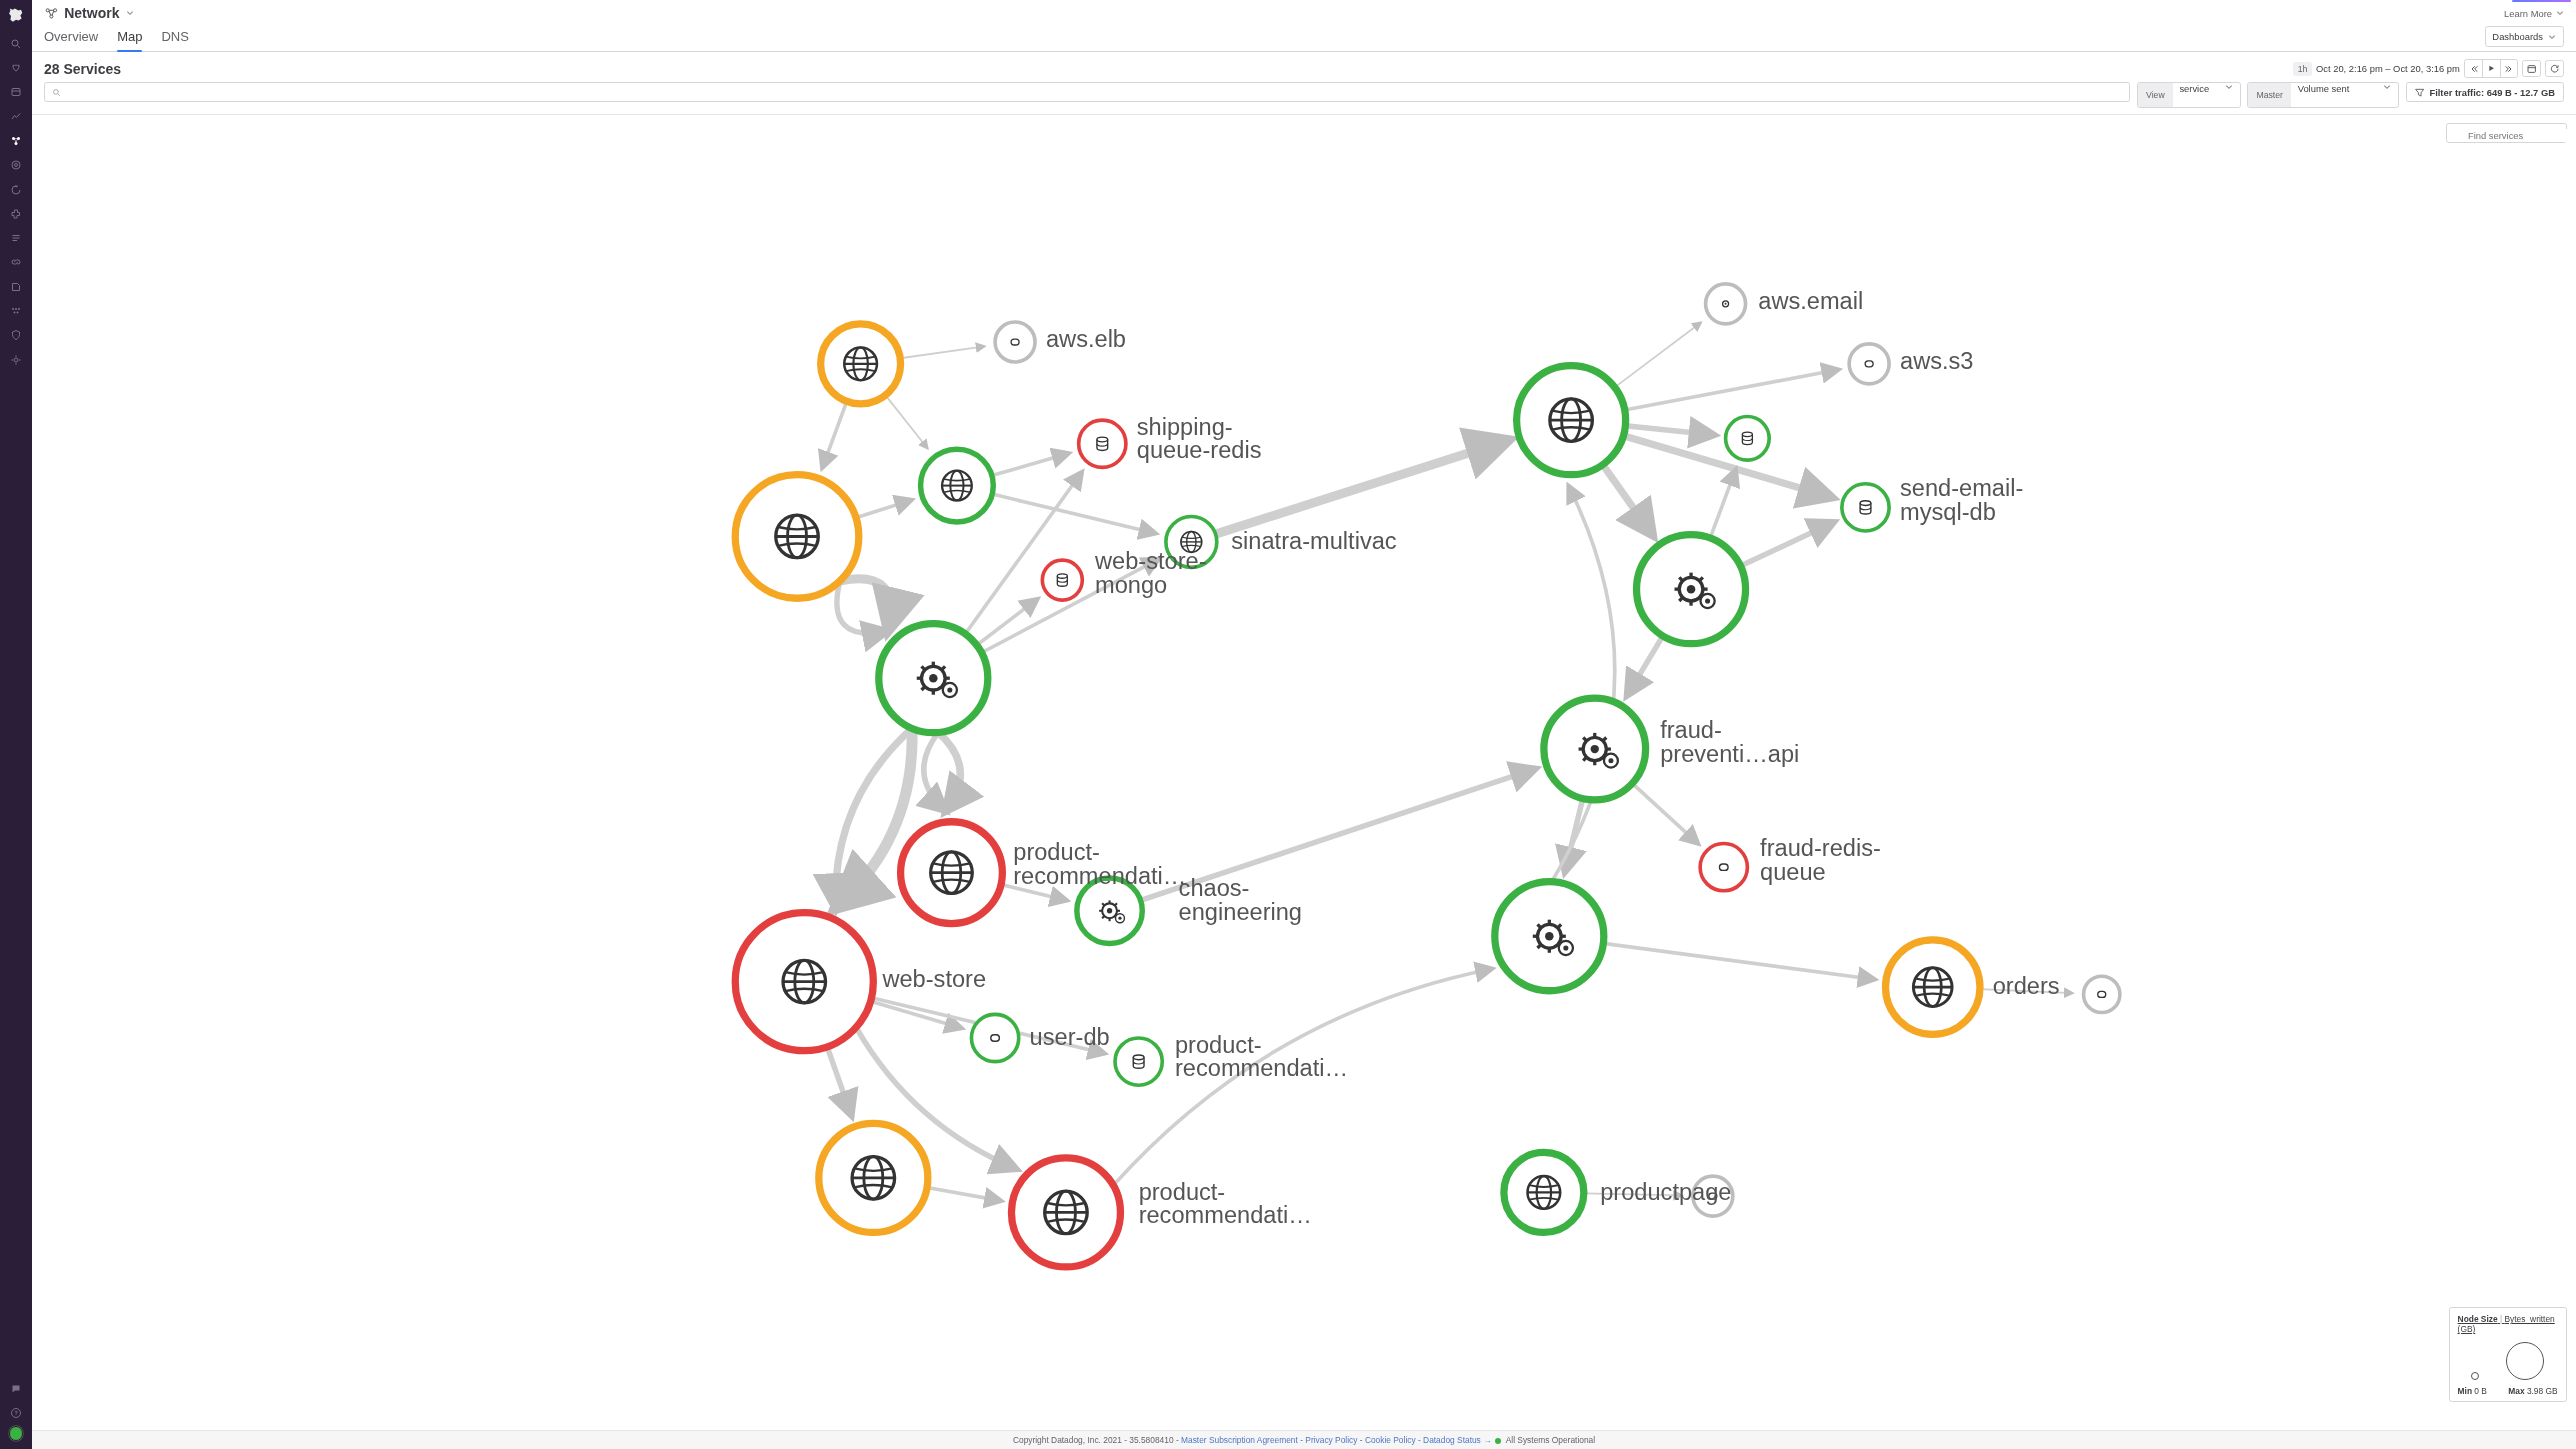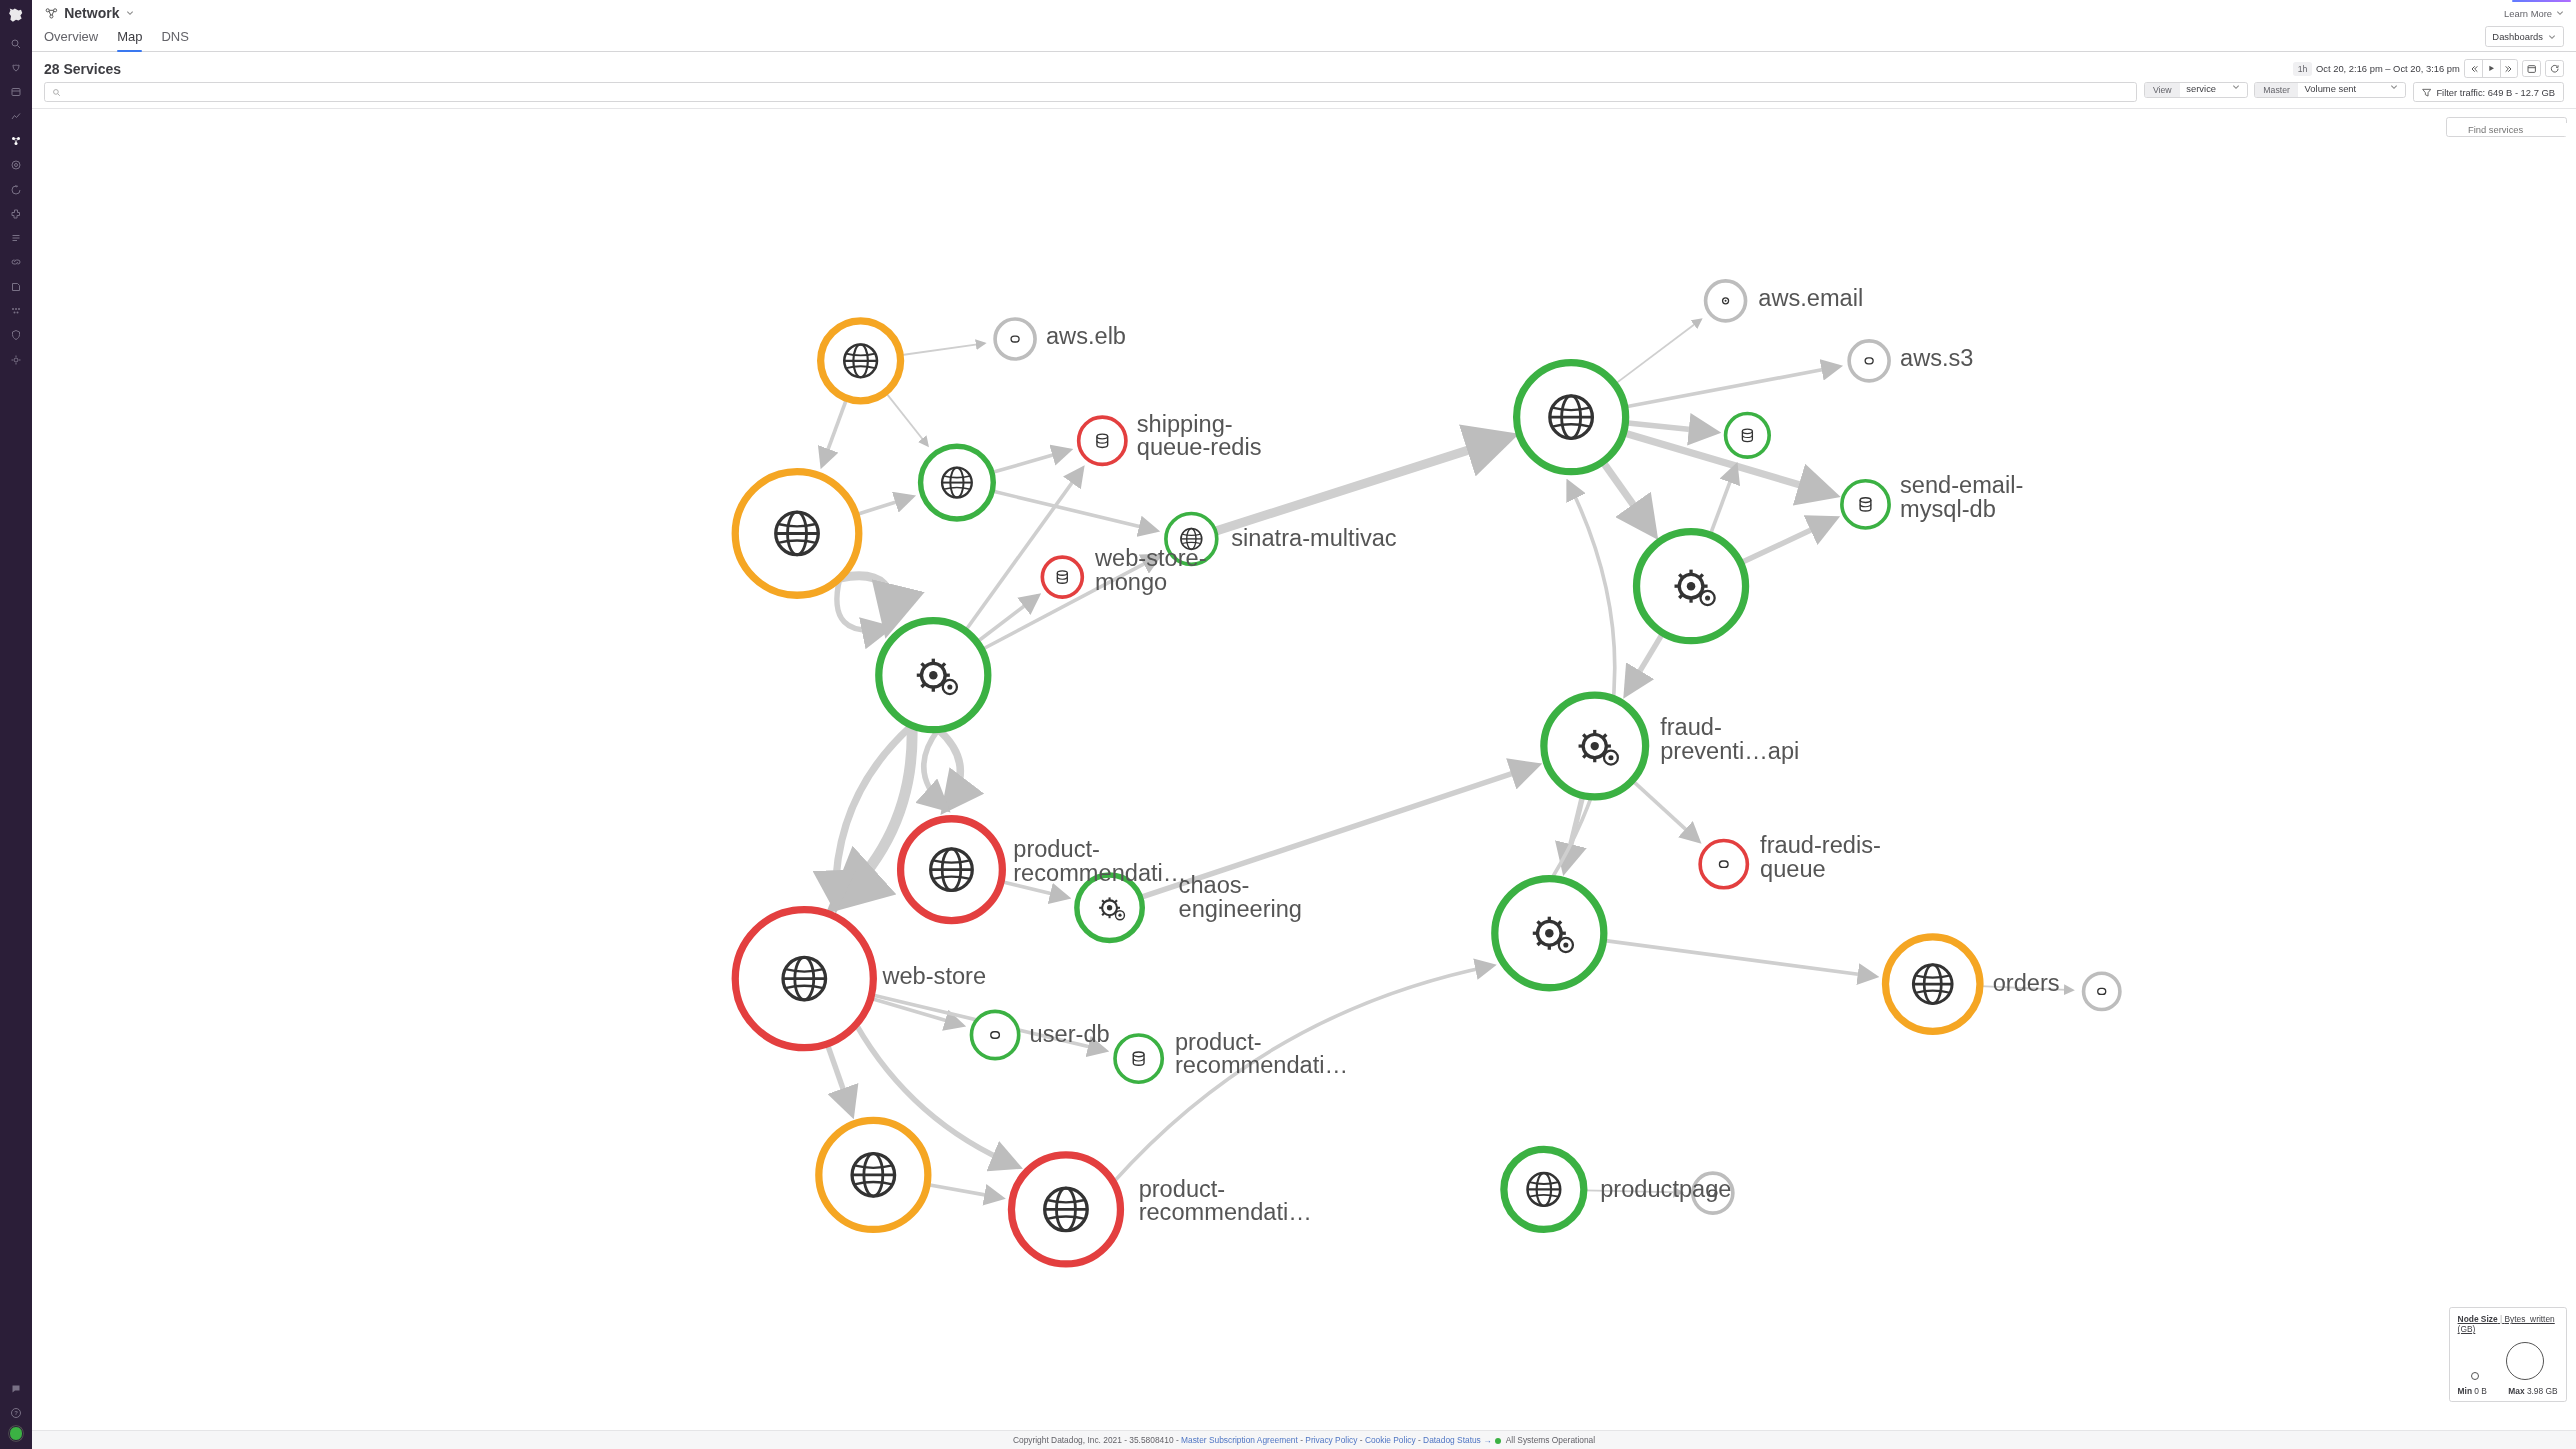--- a/index.html
+++ b/index.html
@@ -55,25 +55,25 @@
   .time-chip { background:#f0f0f2; border-radius:2.7px; padding:2px 4.7px; font-size:8.7px; color:var(--text-soft); }
   .time-range { font-size:9.4px; color:var(--text); }
   .icon-btn-group { display:flex; border:0.7px solid var(--border); border-radius:2.7px; overflow:hidden; }
   .icon-btn-group .ib { width:17.4px; height:17.4px; display:flex; align-items:center; justify-content:center; cursor:pointer; }
   .icon-btn-group .ib + .ib { border-left:0.7px solid var(--border); }
   .icon-btn { width:19px; height:17.4px; border:0.7px solid var(--border); border-radius:2.7px; display:flex; align-items:center; justify-content:center; cursor:pointer; }
 
   
   .filters { display:flex; align-items:stretch; padding:0 12px 5.4px 12px; gap:6.7px; border-bottom:0.7px solid var(--border-light); }
   .search-box { flex:1; border:0.7px solid var(--border); border-radius:2.7px; display:flex; align-items:center; padding:0 6.7px; height:20px; }
-  .seg { display:flex; border:0.7px solid var(--border); border-radius:2.7px; overflow:hidden; height:16px; }
+  .seg { display:flex; border:0.7px solid var(--border); border-radius:2.7px; overflow:hidden; height:26px; }
   .seg .lbl { background:#eeeef0; padding:0 8px; display:flex; align-items:center; color:var(--text-soft); font-size:8.7px; }
   .seg .val { padding:0 6.7px; display:flex; align-items:flex-start; gap:12px; font-size:9.4px; cursor:pointer; min-width:67px; justify-content:space-between; }
   .seg.metric .val { min-width:107px; }
-  .filter-traffic { border:0.7px solid var(--border); border-radius:2.7px; padding:0 8px; display:flex; align-items:center; gap:5.4px; height:20px; font-size:9.4px; cursor:pointer; }
+  .filter-traffic { border:0.7px solid var(--border); border-radius:2.7px; padding:0 8px; display:flex; align-items:center; gap:5.4px; height:20px; font-size:9.4px; cursor:pointer;font-weight:bold; }
 
   
   .canvas-wrap { flex:1; position:relative; overflow:hidden; }
   svg.map { position:absolute; inset:0; width:100%; height:100%; }
 
   .find-services { position:absolute; top:8px; right:9.4px; width:121px; height:20px; border:0.7px solid var(--border); border-radius:2.7px; background:#fff; display:flex; align-items:flex-end; padding:0 14px; gap:5.4px; }
   .find-services input { border:0; outline:0; flex:1; font-size:9.4px; }
 
   .legend { position:absolute; right:9.4px; bottom:28px; width:118px; border:0.7px solid var(--border); border-radius:2.7px; background:#fff; padding:6.7px 8px 5.4px 8px; }
   .legend .t { font-size:8.4px; color:var(--text);text-decoration:underline; }

